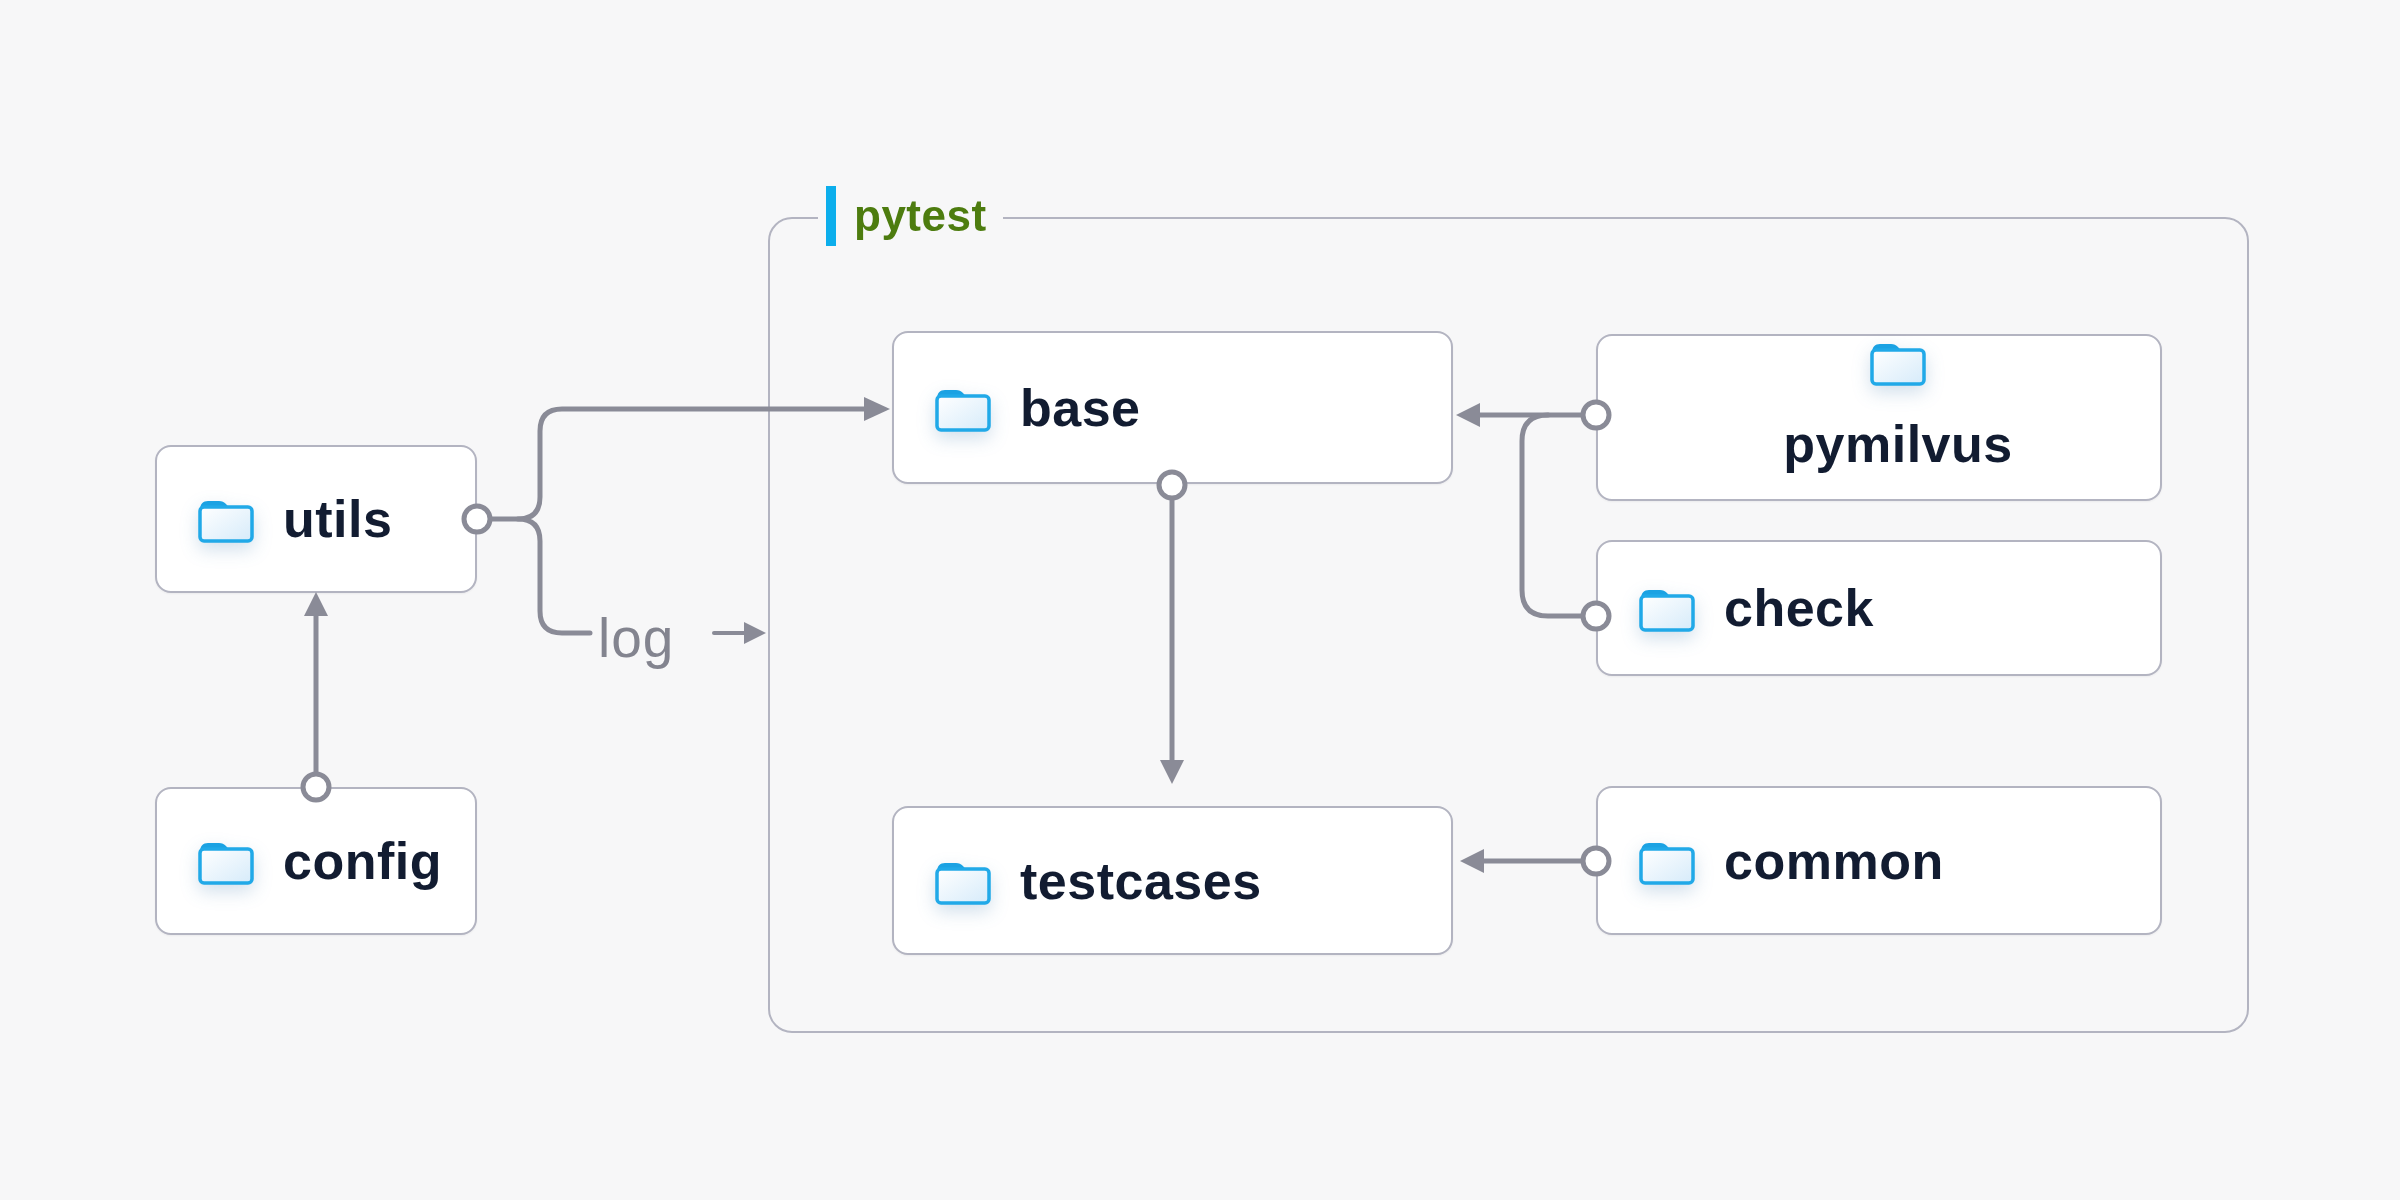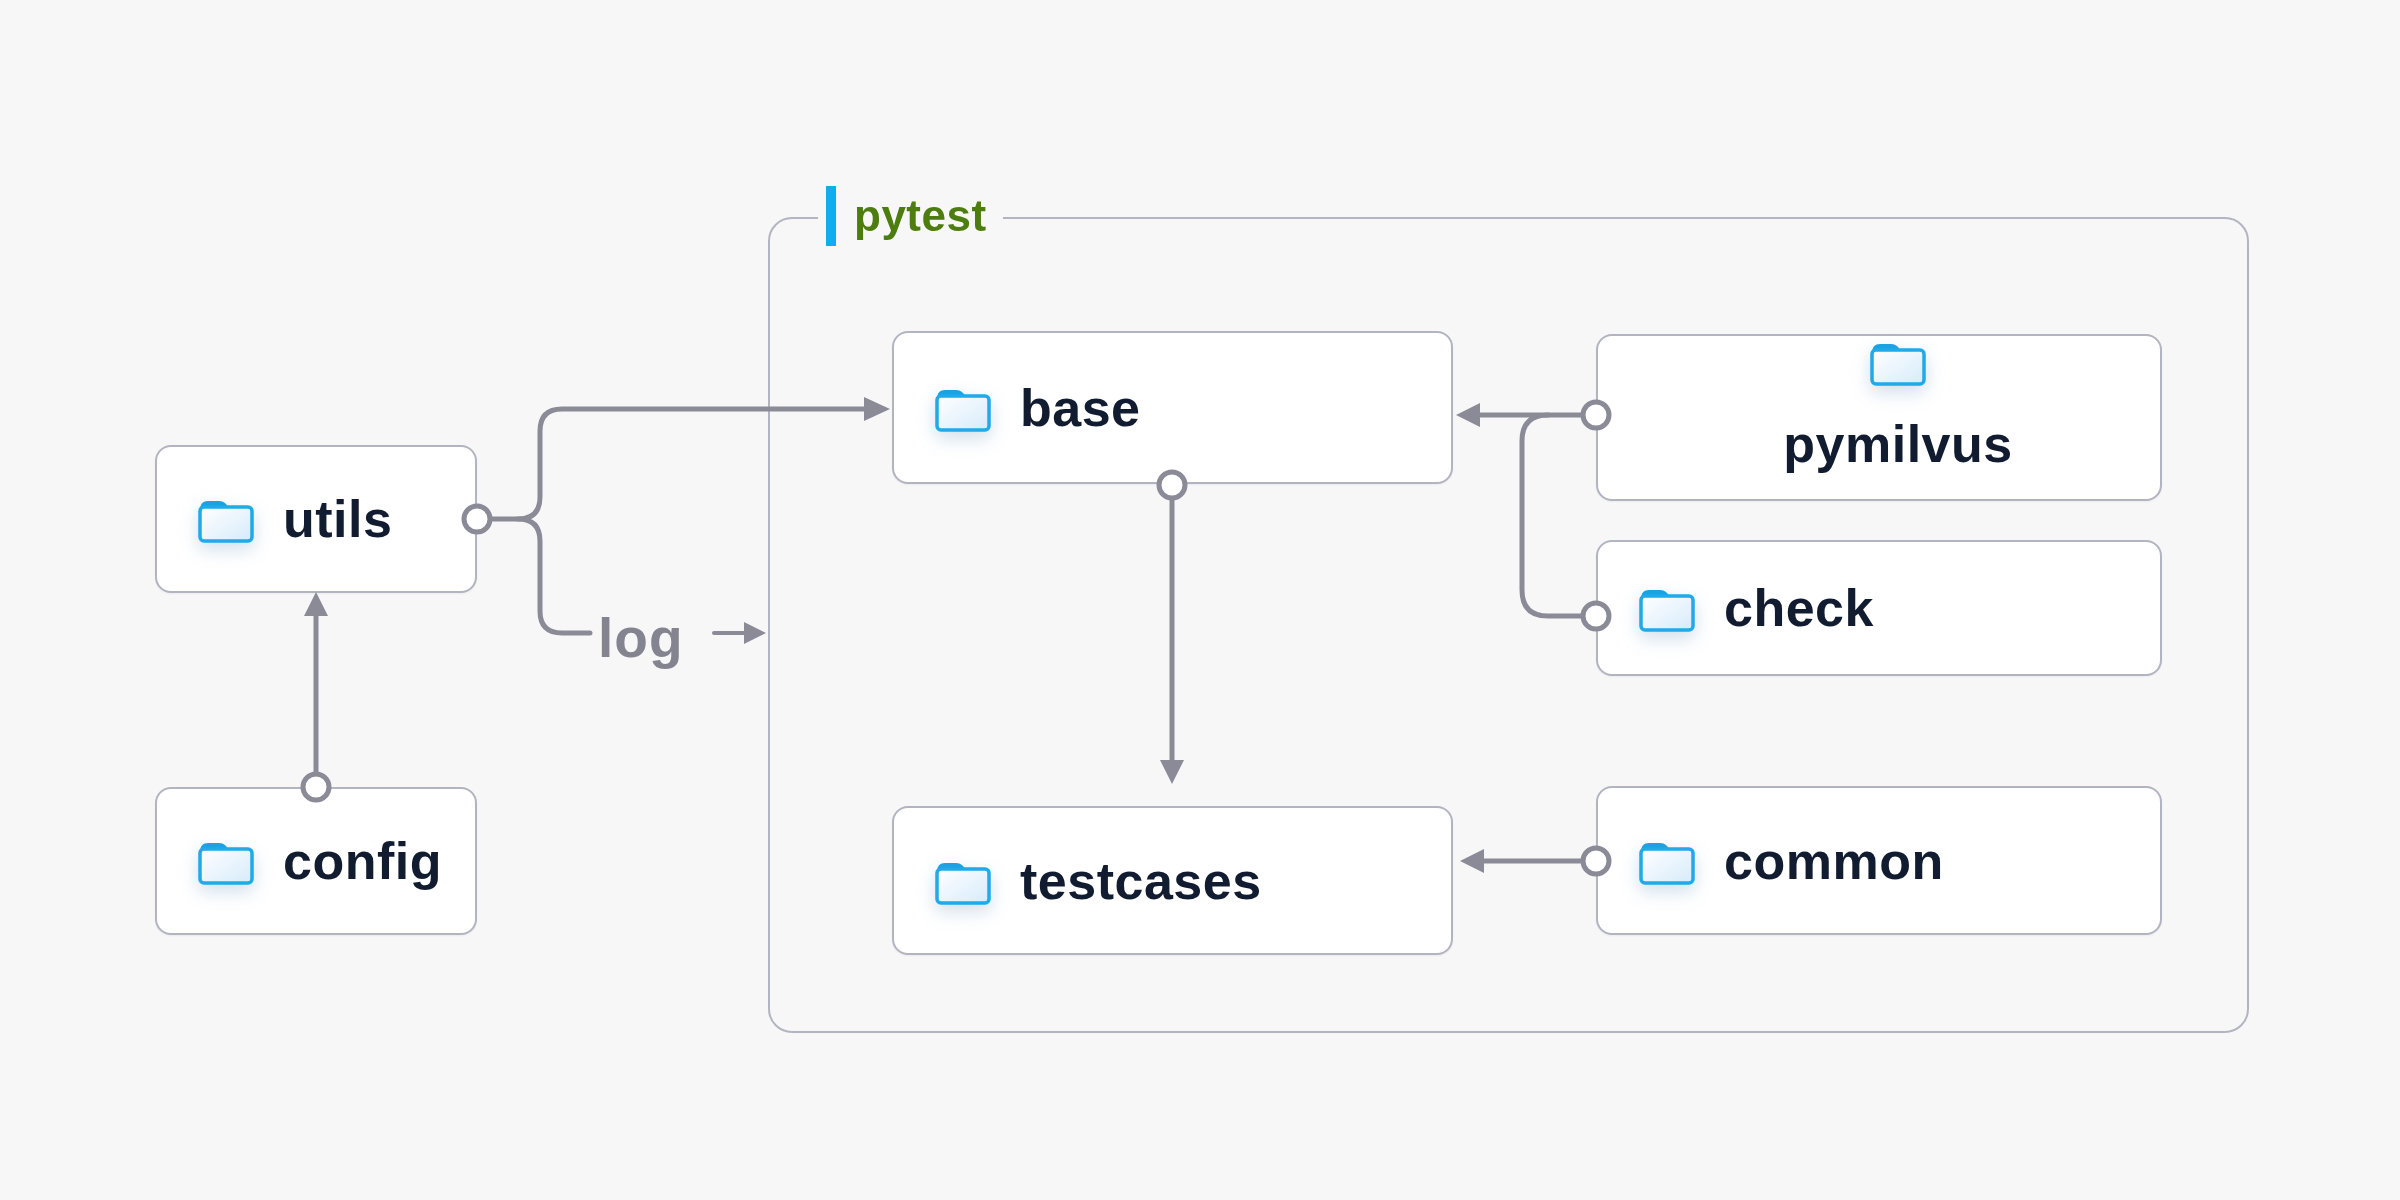--- a/index.html
+++ b/index.html
@@ -32,21 +32,21 @@
   .n-utils    {left:155px;top:445px;width:322px;height:148px;}
   .n-config   {left:155px;top:787px;width:322px;height:148px;}
   .n-base     {left:892px;top:331px;width:561px;height:153px;}
   .n-pymilvus {left:1596px;top:334px;width:566px;height:167px;flex-direction:column;}
   .n-check    {left:1596px;top:540px;width:566px;height:136px;}
   .n-testcases{left:892px;top:786px;width:561px;height:149px;margin-top:20px;}
   .n-common   {left:1596px;top:786px;width:566px;height:149px;}
   
   .wires{position:absolute;left:0;top:0;width:2400px;height:1200px;z-index:4;pointer-events:none;}
   .edge-log-label{
-    position:absolute;left:598px;top:606px;font-size:55px;font-weight:700;
+    position:absolute;left:598px;top:606px;font-size:55px;font-weight:400;
     color:#83848f;z-index:4;letter-spacing:1px;
   }
 </style>
 </head>
 <body>
 
 <div class="canvas">
 
   <div class="group"></div>
   <div class="group-label">

